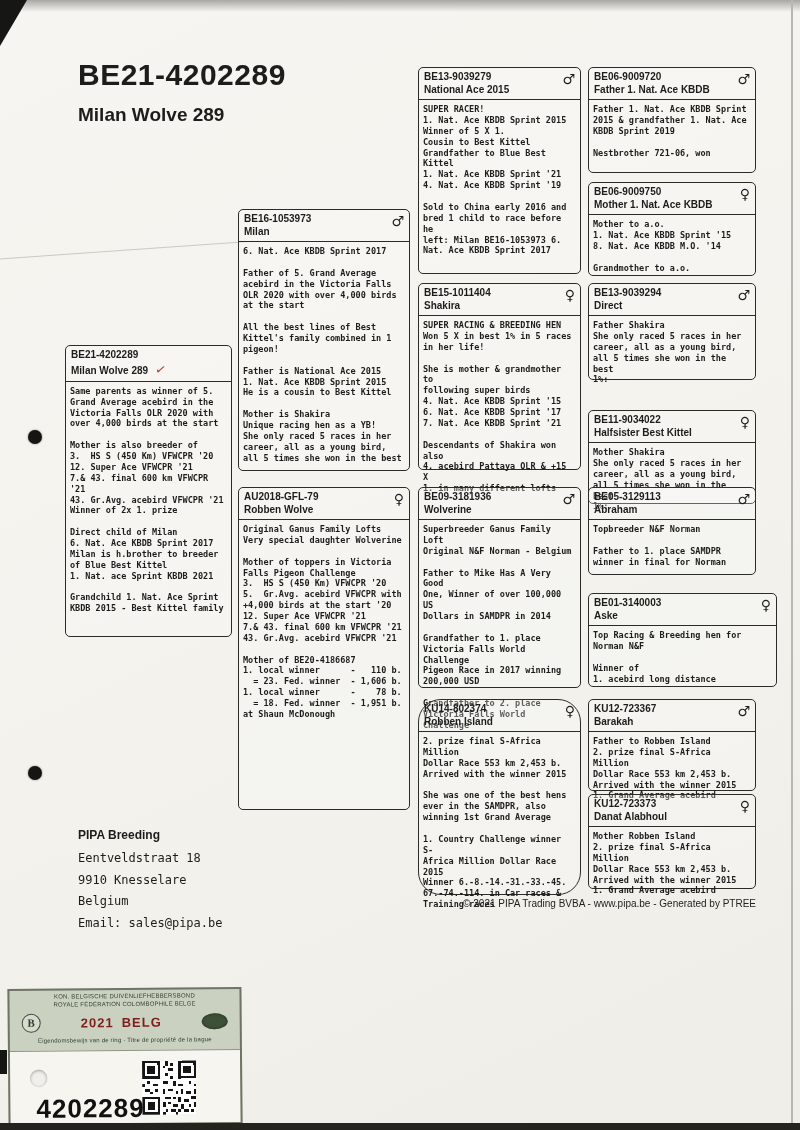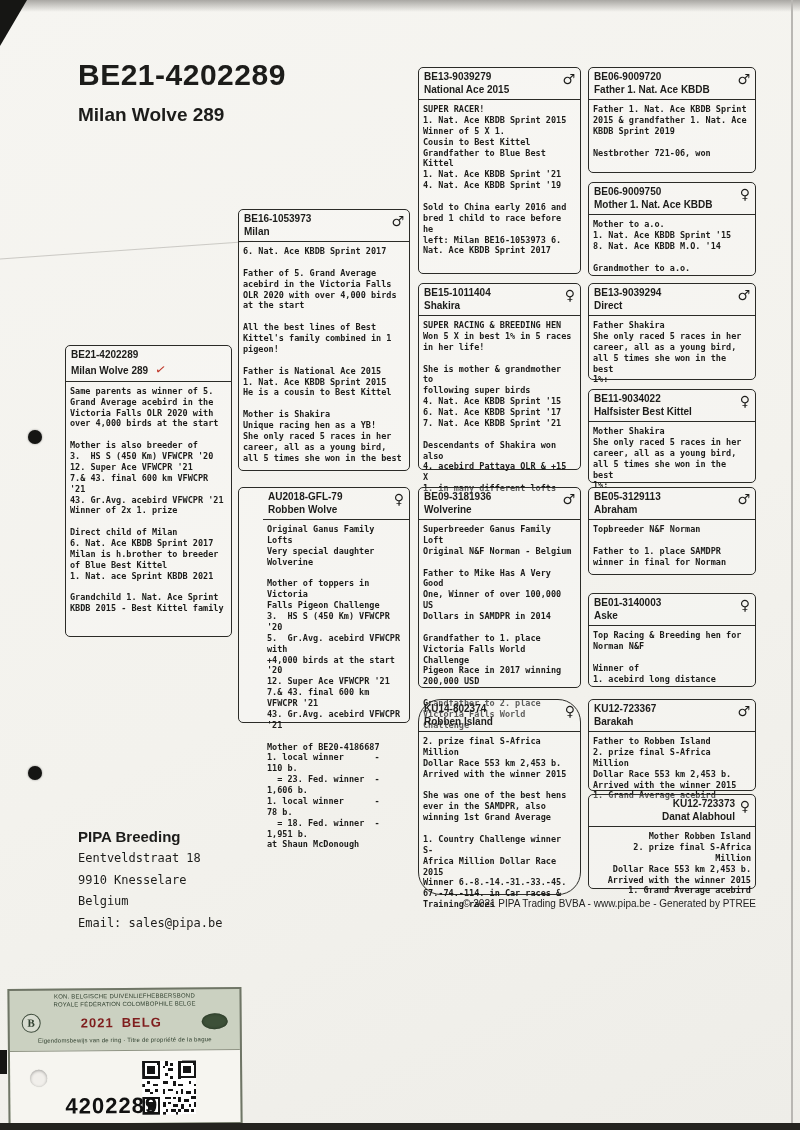--- a/index.html
+++ b/index.html
@@ -28,42 +28,42 @@
   .pbox { position:absolute; border:1.6px solid #2b2b27; border-radius:5px; background:rgba(253,253,250,.28); }
   .pbox-head { position:relative; border-bottom:1.4px solid #2b2b27; padding:3px 20px 3px 5px; }
   .pbox-id, .pbox-name { font-family:"Liberation Sans",sans-serif; font-weight:bold; font-size:10px; line-height:1.25; }
   .sex { position:absolute; top:4px; right:5px; font-size:14px; font-weight:bold;
     font-family:"DejaVu Sans",sans-serif; line-height:1; }
   .pbox-body { padding:4px 4px; font-size:8.5px; line-height:1.28; white-space:pre-wrap;font-weight:bold; }
   .red-mark { color:#c0392b; font-size:13px; margin-left:7px; display:inline-block;
     transform:rotate(10deg); font-family:"DejaVu Sans",sans-serif; font-weight:bold; }
 
   .breeder-name { position:absolute; left:78px; top:828px; font-family:"Liberation Sans",sans-serif;
-    font-weight:bold; font-size:15px; }
+    font-weight:bold; font-size:12px; }
   .breeder-address { position:absolute; left:78px; top:848px; font-size:12px; line-height:1.8; white-space:pre-wrap; }
   .copyright { position:absolute; right:44px; top:898px; font-family:"Liberation Sans",sans-serif; font-size:10px; color:#222; }
 
   .ring-card { position:absolute; left:8px; top:988px; width:234px; height:137px;
     background:#cbd1c1; border:2px solid #6f7566; transform:rotate(-0.5deg); overflow:hidden; }
   .rc-top { padding-top:3px; height:60px; text-align:center; color:#30402f; }
   .rc-fed { font-family:"Liberation Sans",sans-serif; font-size:6px; line-height:1.25; letter-spacing:.2px; }
   .rc-mid { display:flex; align-items:center; justify-content:space-between; padding:0 12px; margin-top:2px; height:24px; }
   .rc-logo-circle { width:19px; height:19px; border-radius:50%; border:1.5px solid #3c4a3a;
     font-family:"Liberation Serif",serif; font-weight:bold; font-size:11px; color:#30402f;
     display:flex; align-items:center; justify-content:center; background:rgba(255,255,255,.25); }
   .rc-year { font-family:"Liberation Sans",sans-serif; font-weight:bold; font-size:13px; color:#7f1d1d; letter-spacing:1px; }
   .rc-year span { margin:0 4px; }
   .rc-stamp { width:26px; height:16px; border-radius:50%; background:#3d5038; box-shadow:inset 0 0 3px #1f2b1c; }
   .rc-own { margin-top:3px; font-family:"Liberation Sans",sans-serif; font-size:6px; letter-spacing:.2px; }
   .rc-bottom { position:relative; height:73px; background:#f6f5f0; border-top:1px solid #8e9383; }
   .rc-hole { position:absolute; left:20px; top:18px; width:17px; height:17px; border-radius:50%;
     background:#f1efeb; box-shadow:inset 0 1px 3px rgba(0,0,0,.3), 0 0 1px rgba(0,0,0,.2); }
   .rc-qr { position:absolute; left:132px; top:10px; width:54px; height:54px; }
   .rc-number { position:absolute; left:26px; top:42px; font-family:"Liberation Sans",sans-serif;
-    font-weight:bold; font-size:22px; letter-spacing:1px; color:#111;margin-left:29px; }
+    font-weight:bold; font-size:26px; letter-spacing:1px; color:#111; }
 </style>
 </head>
 <body>
 
 <div class="page">
 
   <div class="scan-top-shadow"></div>
   <div class="corner-wedge"></div>
   <div class="crease"></div>
   <div class="hole" style="left:28px; top:430px;"></div>
@@ -122,21 +122,21 @@
 1. Nat. Ace KBDB Sprint 2015
 He is a cousin to Best Kittel
 
 Mother is Shakira
 Unique racing hen as a YB!
 She only raced 5 races in her
 career, all as a young bird,
 all 5 times she won in the best</div>
   </div>
 
-  <div class="pbox" style="left:238px; top:487px; width:172px; height:236px;padding-left:24px;">
+  <div class="pbox" style="left:238px; top:487px; width:172px; height:323px;">
     <div class="pbox-head">
       <div class="pbox-id">AU2018-GFL-79</div>
       <div class="pbox-name">Robben Wolve</div>
       <div class="sex">♀</div>
     </div>
     <div class="pbox-body">Original Ganus Family Lofts
 Very special daughter Wolverine
 
 Mother of toppers in Victoria
 Falls Pigeon Challenge
@@ -271,21 +271,21 @@
       <div class="pbox-name">Direct</div>
       <div class="sex">♂</div>
     </div>
     <div class="pbox-body">Father Shakira
 She only raced 5 races in her
 career, all as a young bird,
 all 5 times she won in the best
 1%:</div>
   </div>
 
-  <div class="pbox" style="left:588px; top:389px; width:168px; height:94px;">
+  <div class="pbox" style="left:588px; top:410px; width:168px; height:94px;">
     <div class="pbox-head">
       <div class="pbox-id">BE11-9034022</div>
       <div class="pbox-name">Halfsister Best Kittel</div>
       <div class="sex">♀</div>
     </div>
     <div class="pbox-body">Mother Shakira
 She only raced 5 races in her
 career, all as a young bird,
 all 5 times she won in the best
 1%:</div>
@@ -296,21 +296,21 @@
       <div class="pbox-id">BE05-3129113</div>
       <div class="pbox-name">Abraham</div>
       <div class="sex">♂</div>
     </div>
     <div class="pbox-body">Topbreeder N&amp;F Norman
 
 Father to 1. place SAMDPR
 winner in final for Norman</div>
   </div>
 
-  <div class="pbox" style="left:588px; top:593px; width:168px; height:94px;">
+  <div class="pbox" style="left:588px; top:593px; width:189px; height:94px;">
     <div class="pbox-head">
       <div class="pbox-id">BE01-3140003</div>
       <div class="pbox-name">Aske</div>
       <div class="sex">♀</div>
     </div>
     <div class="pbox-body">Top Racing &amp; Breeding hen for
 Norman N&amp;F
 
 Winner of
 1. acebird long distance</div>
@@ -322,21 +322,21 @@
       <div class="pbox-name">Barakah</div>
       <div class="sex">♂</div>
     </div>
     <div class="pbox-body">Father to Robben Island
 2. prize final S-Africa Million
 Dollar Race 553 km 2,453 b.
 Arrived with the winner 2015
 1. Grand Average acebird</div>
   </div>
 
-  <div class="pbox" style="left:588px; top:794px; width:168px; height:95px;text-align:right;">
+  <div class="pbox" style="left:588px; top:794px; width:168px; height:95px;">
     <div class="pbox-head">
       <div class="pbox-id">KU12-723373</div>
       <div class="pbox-name">Danat Alabhoul</div>
       <div class="sex">♀</div>
     </div>
     <div class="pbox-body">Mother Robben Island
 2. prize final S-Africa Million
 Dollar Race 553 km 2,453 b.
 Arrived with the winner 2015
 1. Grand Average acebird</div>

